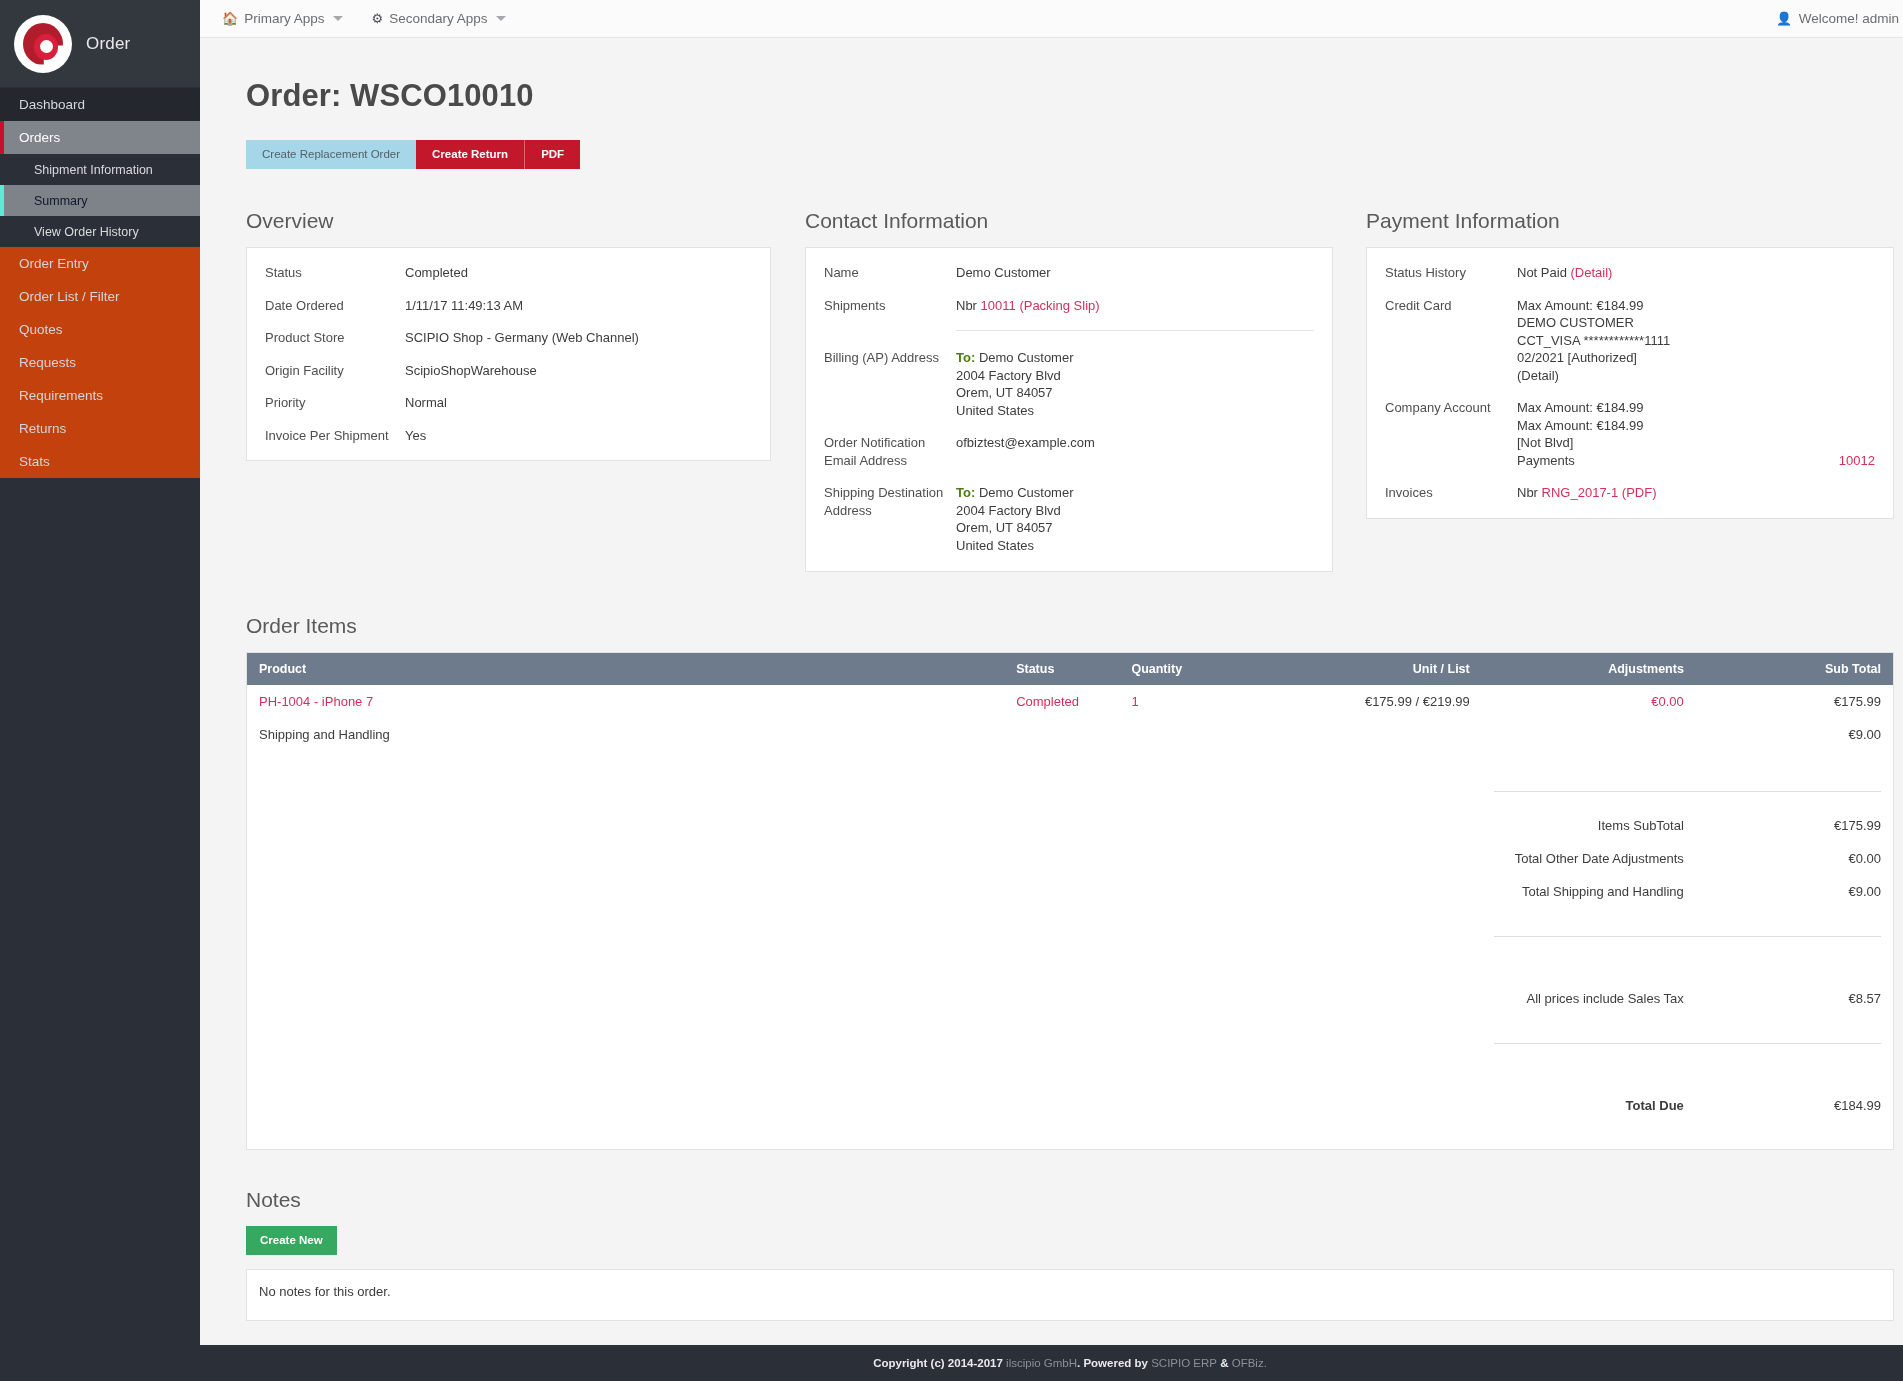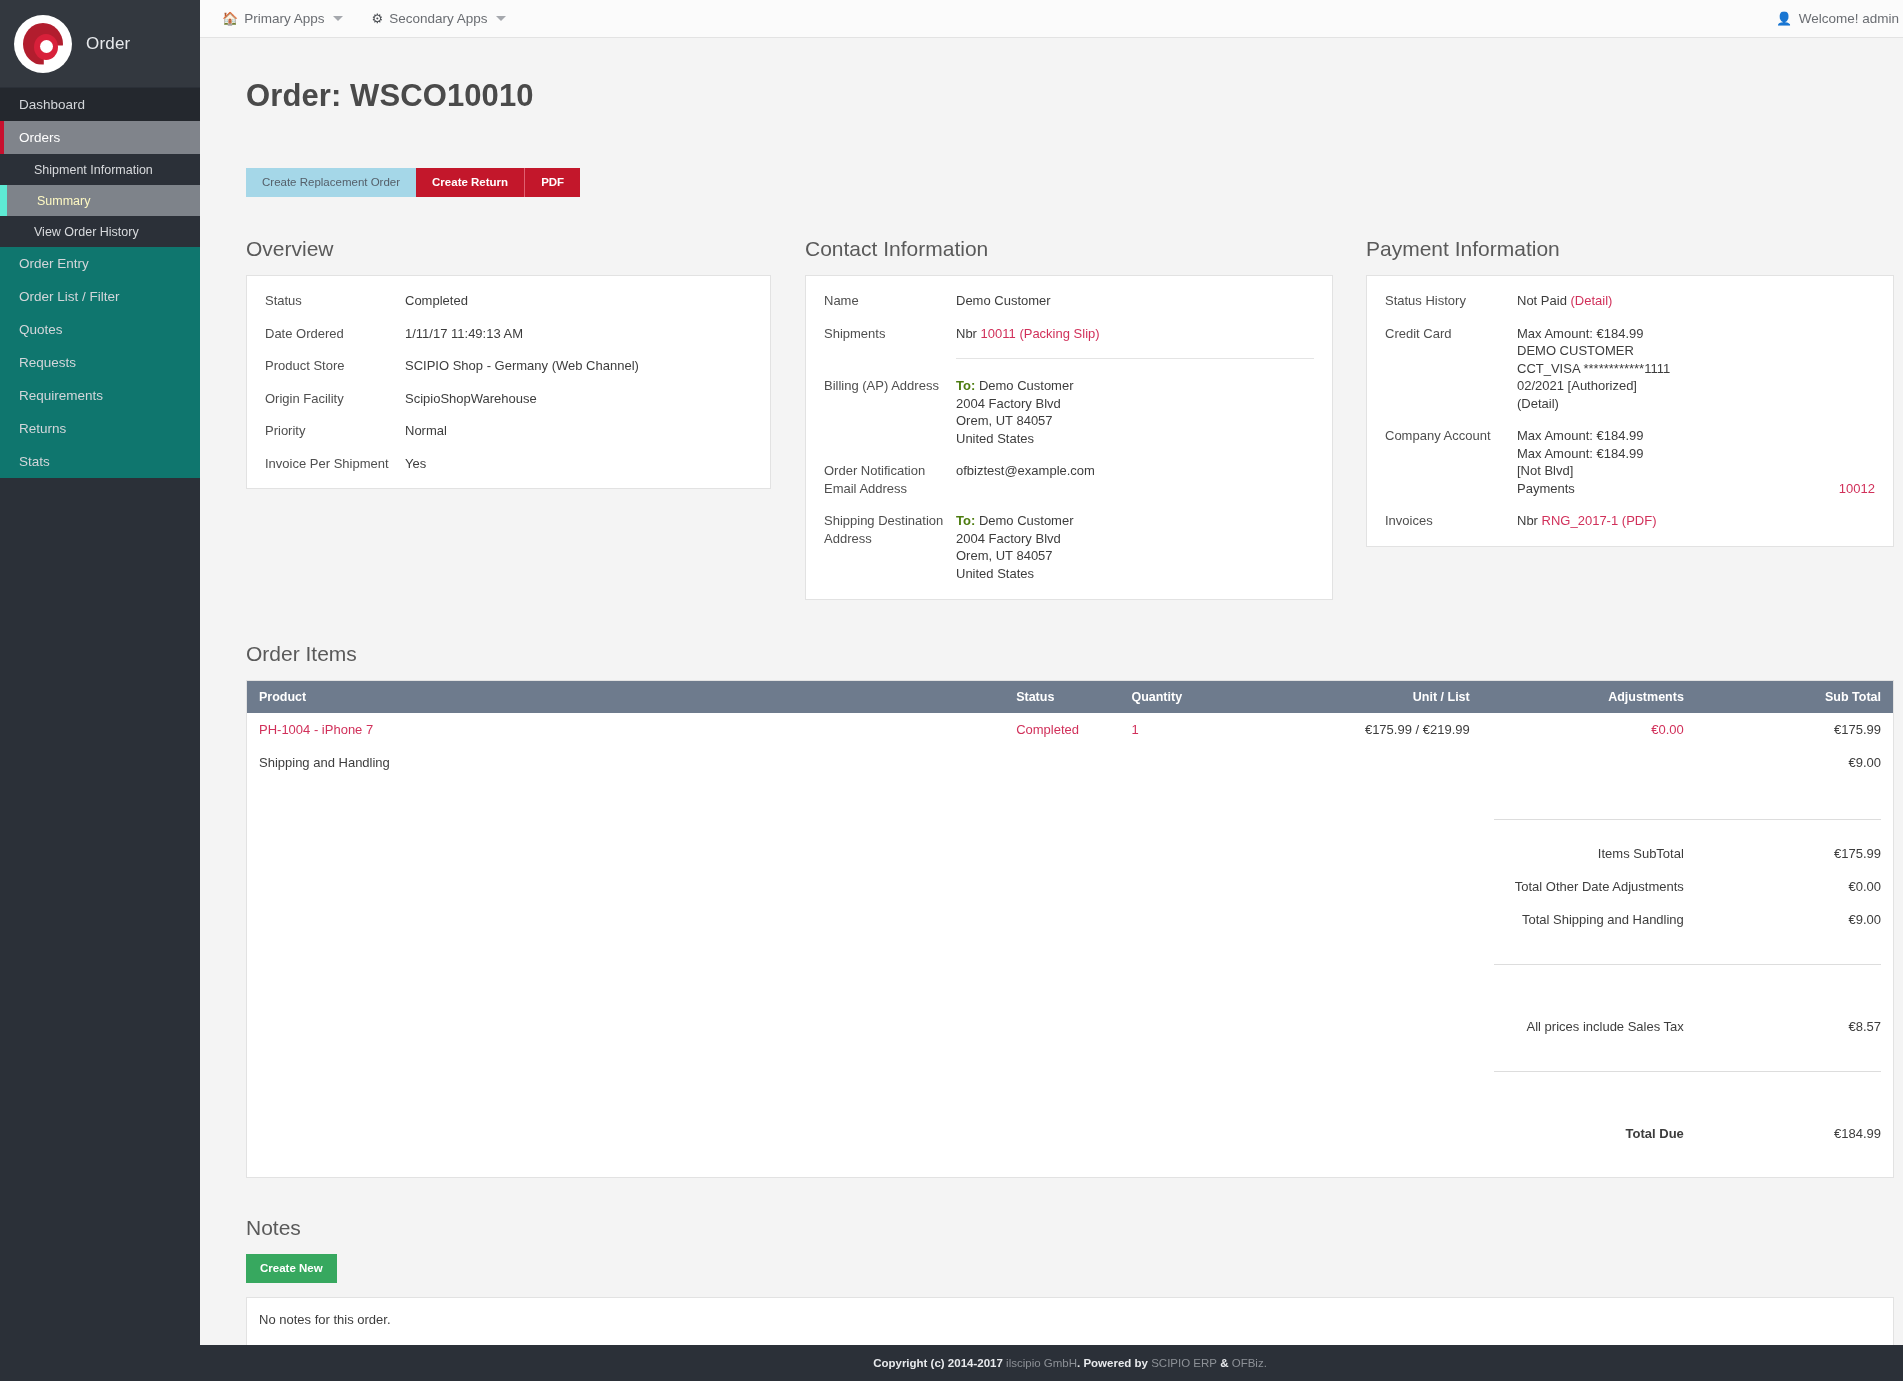--- a/index.html
+++ b/index.html
@@ -91,25 +91,25 @@
     font-size: 12.5px;
     color: #d8dadd;
     background: #3a3f47;
     border-left: 4px solid transparent;
     cursor: pointer;
     white-space: nowrap;
   }
   .nav-sub.plain { background: #2b3038; }
   .nav-sub.current {
     background: #7e838a;
-    border-left: 7px solid #5eead4;
-    color: #fef9c3;
+    border-left: 4px solid #5eead4;
+    color: #0f172a;
   }
   .nav-item.lower {
-    background: #0f766e;
+    background: #c2410c;
     height: 33px;
   }
 
   
   #main {
     flex: 1;
     height: 1381px;
     display: flex;
     flex-direction: column;
     background: #f4f4f4;
@@ -163,21 +163,20 @@
   .btn-group { display: flex; margin-bottom: 40px; }
   .btn {
     border: none;
     font-size: 11.5px;
     font-weight: bold;
     padding: 0 16px;
     height: 29px;
     line-height: 29px;
     cursor: pointer;
     font-family: "Liberation Sans", sans-serif;
-    margin-top: 28px;
   }
   .btn-replace { background: #a5d7e8; color: #55606a; font-weight: normal; font-size: 11.5px; }
   .btn-return  { background: #c3172b; color: #ffffff; border-right: 1px solid #e06070; }
   .btn-pdf     { background: #c3172b; color: #ffffff; }
 
   
   .panels-row { display: flex; gap: 4px; }
   .panel-col { display: flex; flex-direction: column; }
   .panel-col.overview { width: 525px; margin-right: 30px; }
   .panel-col.contact  { width: 528px; margin-right: 29px; }

